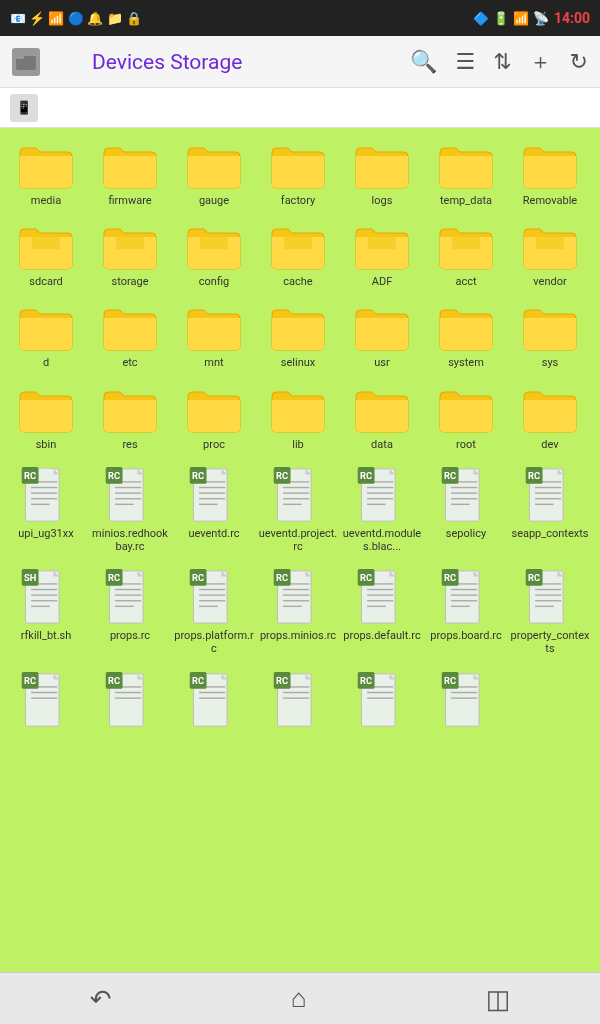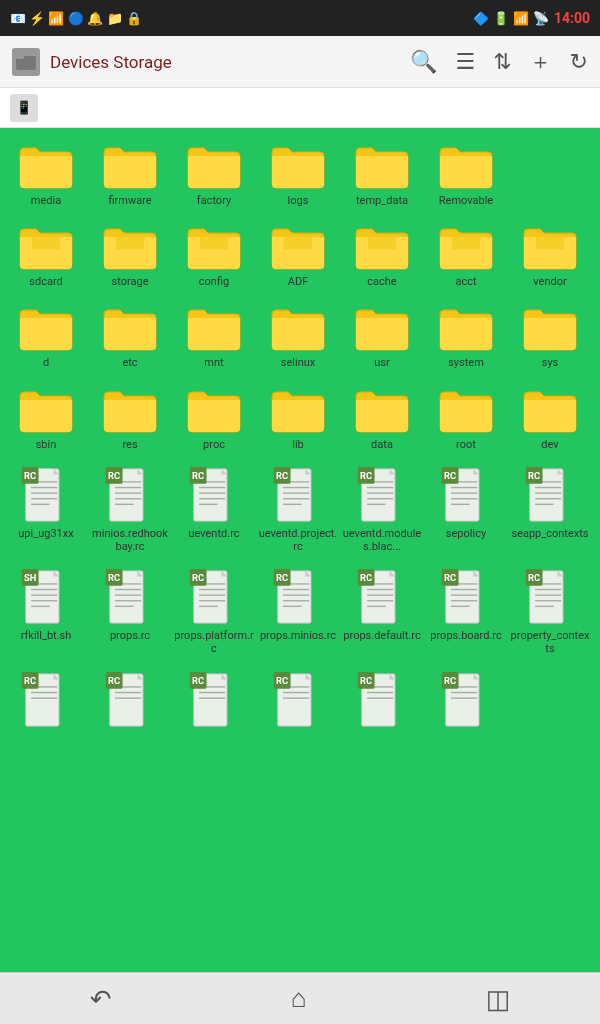--- a/index.html
+++ b/index.html
@@ -40,21 +40,21 @@
       align-items: center;
       padding: 0 12px;
       gap: 10px;
     }
     .action-bar-icon {
       width: 28px; height: 28px;
       background: #999;
       border-radius: 3px;
       display: flex; align-items: center; justify-content: center;
     }
-    .action-bar-title { font-size: 17px; color: #7f1d1d; flex: 1; }
+    .action-bar-title { font-size: 21px; color: #6d28d9; flex: 1; margin-left: 42px; }
     .action-bar-actions { display: flex; gap: 18px; align-items: center; }
     .action-btn { color: #555; font-size: 22px; cursor: pointer; }
 
     
     .path-bar {
       width: 600px;
       height: 40px;
       background: #fff;
       border-bottom: 1px solid #ddd;
       display: flex;
@@ -69,21 +69,21 @@
       display: flex; align-items: center; justify-content: center;
       font-size: 13px; color: #666;
     }
     .path-text { font-size: 14px; color: #555; }
 
     
     .file-grid {
       width: 600px;
       height: calc(1024px - 36px - 52px - 40px - 52px);
       overflow-y: auto;
-      background: #22c55e;
+      background: #bef264;
       padding: 8px 4px;
     }
     .grid-row {
       display: flex;
       justify-content: flex-start;
       margin-bottom: 4px;
     }
     .grid-item {
       width: 84px;
       display: flex;
@@ -183,20 +183,27 @@
             <path d="M2 10 Q2 6 6 6 L18 6 L22 10 L50 10 Q54 10 54 14 L54 42 Q54 46 50 46 L6 46 Q2 46 2 42 Z" fill="#F5C518" stroke="#E6A800" stroke-width="1"></path>
             <path d="M2 14 L54 14 L54 42 Q54 46 50 46 L6 46 Q2 46 2 42 Z" fill="#FFDA44"></path>
           </svg></div>
       <span class="item-label">firmware</span>
     </div>
     <div class="grid-item">
       <div class="folder-icon"><svg viewBox="0 0 56 48">
             <path d="M2 10 Q2 6 6 6 L18 6 L22 10 L50 10 Q54 10 54 14 L54 42 Q54 46 50 46 L6 46 Q2 46 2 42 Z" fill="#F5C518" stroke="#E6A800" stroke-width="1"></path>
             <path d="M2 14 L54 14 L54 42 Q54 46 50 46 L6 46 Q2 46 2 42 Z" fill="#FFDA44"></path>
           </svg></div>
+      <span class="item-label">gauge</span>
+    </div>
+    <div class="grid-item">
+      <div class="folder-icon"><svg viewBox="0 0 56 48">
+            <path d="M2 10 Q2 6 6 6 L18 6 L22 10 L50 10 Q54 10 54 14 L54 42 Q54 46 50 46 L6 46 Q2 46 2 42 Z" fill="#F5C518" stroke="#E6A800" stroke-width="1"></path>
+            <path d="M2 14 L54 14 L54 42 Q54 46 50 46 L6 46 Q2 46 2 42 Z" fill="#FFDA44"></path>
+          </svg></div>
       <span class="item-label">factory</span>
     </div>
     <div class="grid-item">
       <div class="folder-icon"><svg viewBox="0 0 56 48">
             <path d="M2 10 Q2 6 6 6 L18 6 L22 10 L50 10 Q54 10 54 14 L54 42 Q54 46 50 46 L6 46 Q2 46 2 42 Z" fill="#F5C518" stroke="#E6A800" stroke-width="1"></path>
             <path d="M2 14 L54 14 L54 42 Q54 46 50 46 L6 46 Q2 46 2 42 Z" fill="#FFDA44"></path>
           </svg></div>
       <span class="item-label">logs</span>
     </div>
     <div class="grid-item">
@@ -239,29 +246,29 @@
             <path d="M14 14 L14 26 L42 26 L42 14 Z" fill="#E8BE00" opacity="0.4"></path>
           </svg></div>
       <span class="item-label">config</span>
     </div>
     <div class="grid-item">
       <div class="folder-icon"><svg viewBox="0 0 56 48">
             <path d="M2 10 Q2 6 6 6 L18 6 L22 10 L50 10 Q54 10 54 14 L54 42 Q54 46 50 46 L6 46 Q2 46 2 42 Z" fill="#F5C518" stroke="#E6A800" stroke-width="1"></path>
             <path d="M2 14 L54 14 L54 42 Q54 46 50 46 L6 46 Q2 46 2 42 Z" fill="#FFDA44"></path>
             <path d="M14 14 L14 26 L42 26 L42 14 Z" fill="#E8BE00" opacity="0.4"></path>
           </svg></div>
+      <span class="item-label">cache</span>
+    </div>
+    <div class="grid-item">
+      <div class="folder-icon"><svg viewBox="0 0 56 48">
+            <path d="M2 10 Q2 6 6 6 L18 6 L22 10 L50 10 Q54 10 54 14 L54 42 Q54 46 50 46 L6 46 Q2 46 2 42 Z" fill="#F5C518" stroke="#E6A800" stroke-width="1"></path>
+            <path d="M2 14 L54 14 L54 42 Q54 46 50 46 L6 46 Q2 46 2 42 Z" fill="#FFDA44"></path>
+            <path d="M14 14 L14 26 L42 26 L42 14 Z" fill="#E8BE00" opacity="0.4"></path>
+          </svg></div>
       <span class="item-label">ADF</span>
-    </div>
-    <div class="grid-item">
-      <div class="folder-icon"><svg viewBox="0 0 56 48">
-            <path d="M2 10 Q2 6 6 6 L18 6 L22 10 L50 10 Q54 10 54 14 L54 42 Q54 46 50 46 L6 46 Q2 46 2 42 Z" fill="#F5C518" stroke="#E6A800" stroke-width="1"></path>
-            <path d="M2 14 L54 14 L54 42 Q54 46 50 46 L6 46 Q2 46 2 42 Z" fill="#FFDA44"></path>
-            <path d="M14 14 L14 26 L42 26 L42 14 Z" fill="#E8BE00" opacity="0.4"></path>
-          </svg></div>
-      <span class="item-label">cache</span>
     </div>
     <div class="grid-item">
       <div class="folder-icon"><svg viewBox="0 0 56 48">
             <path d="M2 10 Q2 6 6 6 L18 6 L22 10 L50 10 Q54 10 54 14 L54 42 Q54 46 50 46 L6 46 Q2 46 2 42 Z" fill="#F5C518" stroke="#E6A800" stroke-width="1"></path>
             <path d="M2 14 L54 14 L54 42 Q54 46 50 46 L6 46 Q2 46 2 42 Z" fill="#FFDA44"></path>
             <path d="M14 14 L14 26 L42 26 L42 14 Z" fill="#E8BE00" opacity="0.4"></path>
           </svg></div>
       <span class="item-label">acct</span>
     </div>
     <div class="grid-item">

